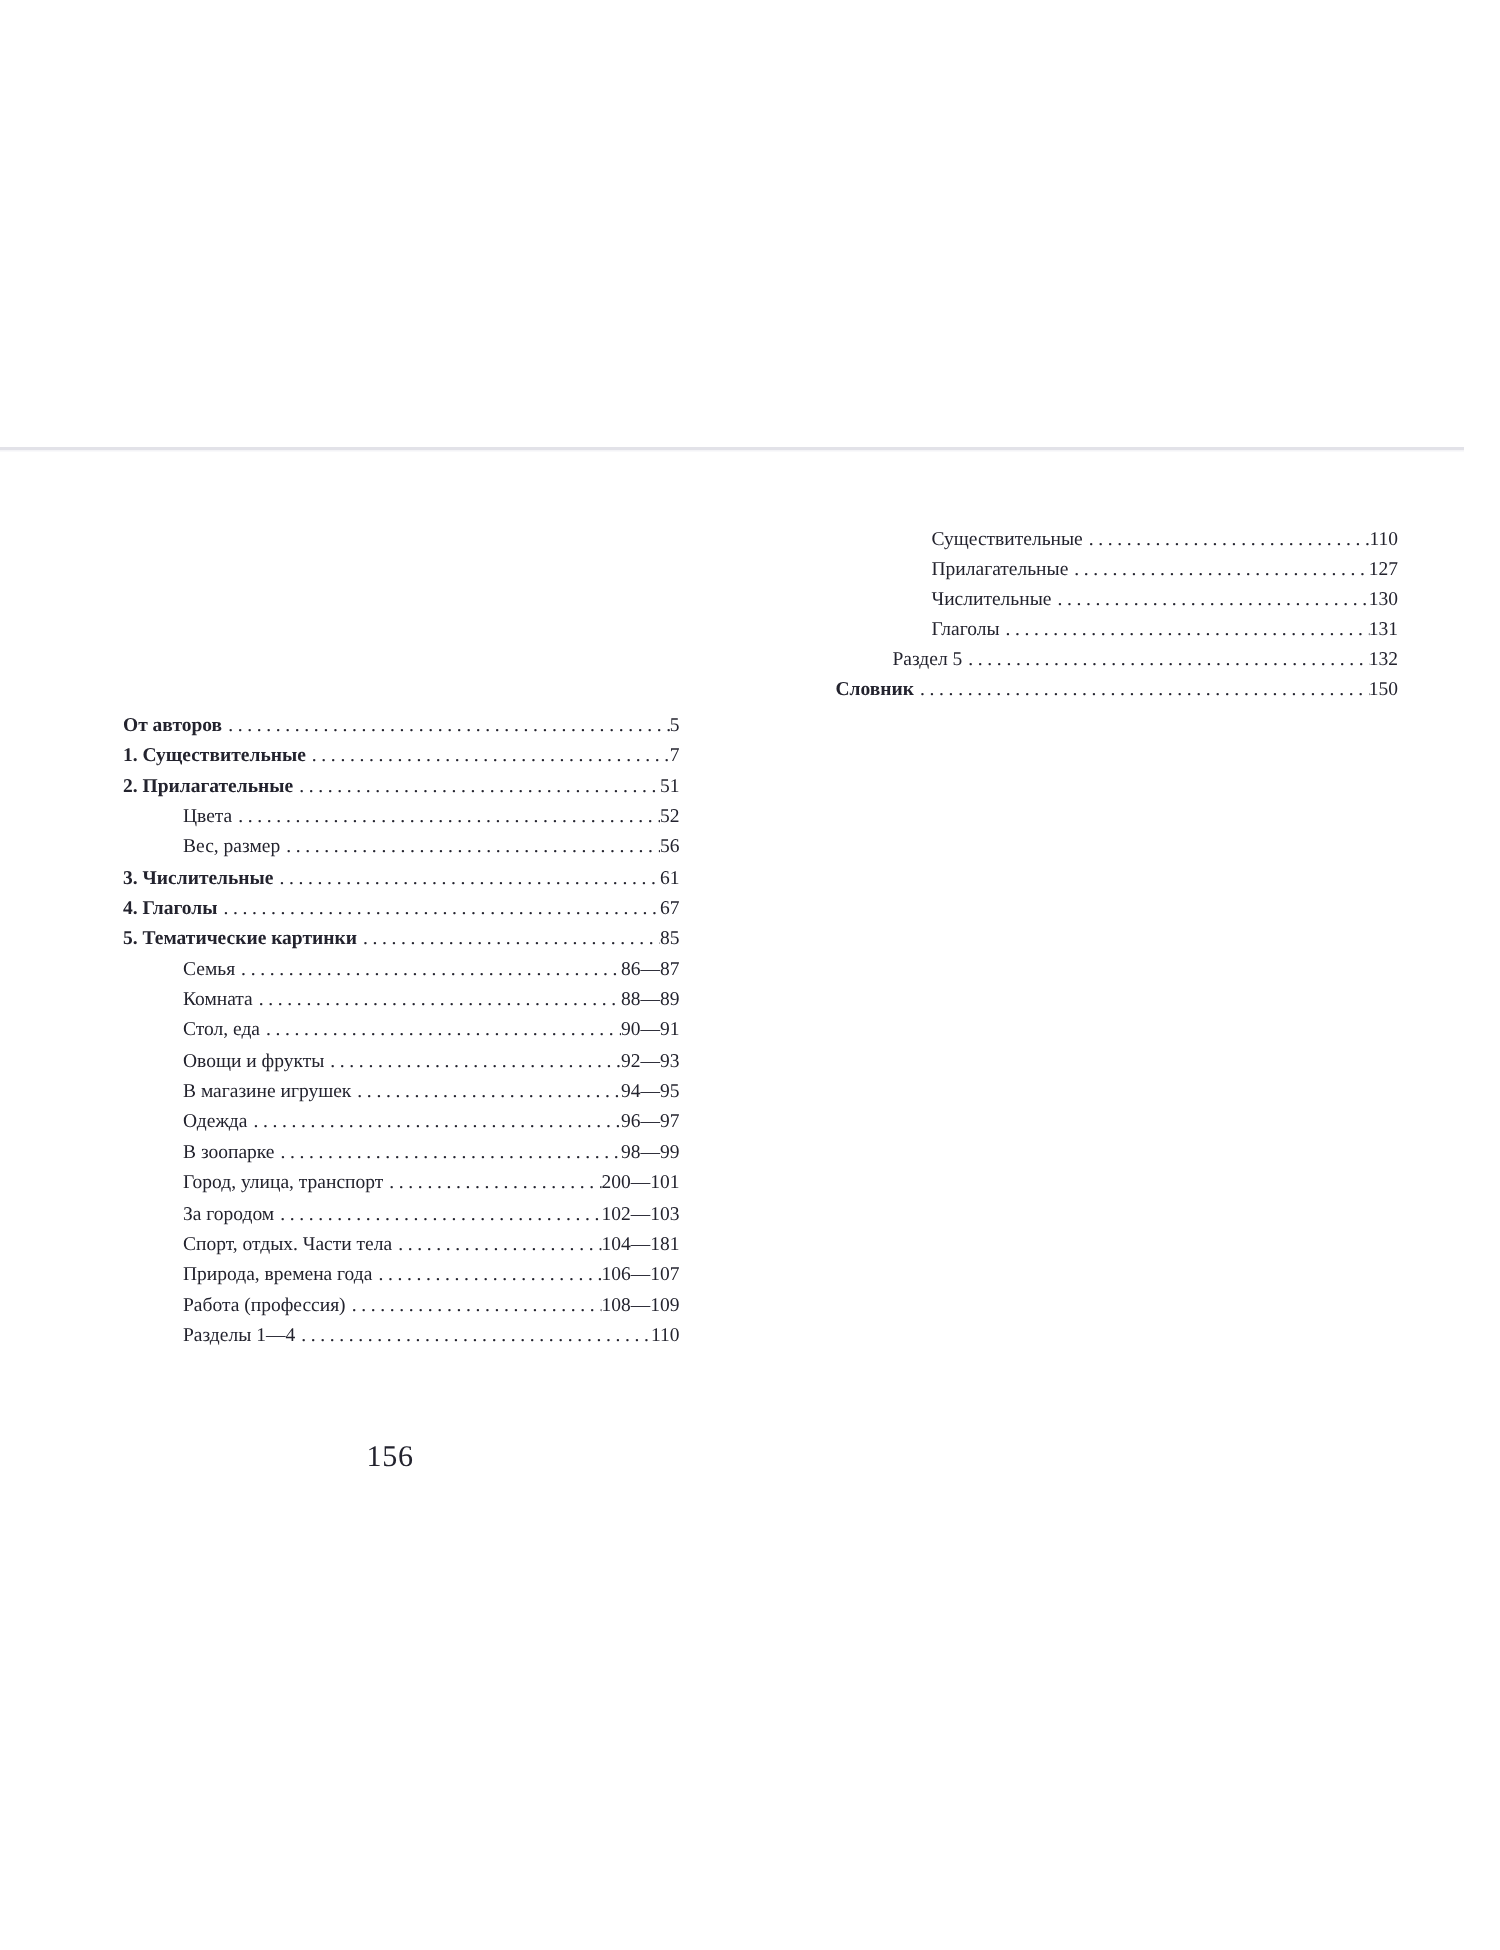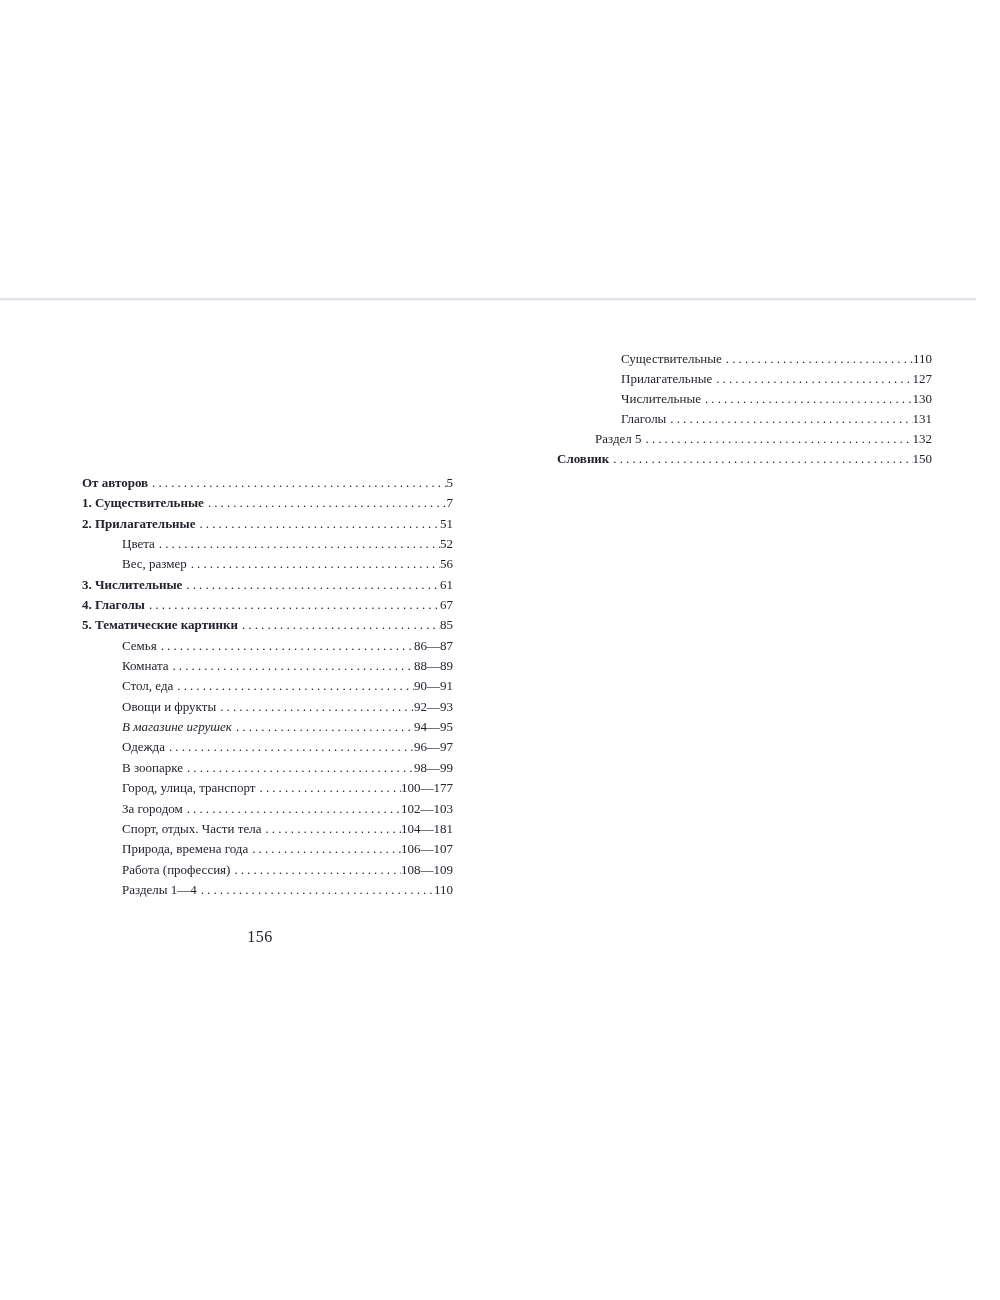--- a/index.html
+++ b/index.html
@@ -68,24 +68,24 @@
     padding-left: 4px;
     padding-right: 2px;
   }
   .pg {
     white-space: nowrap;
     flex: 0 0 auto;
   }
   .footer-pg {
     position: absolute;
     left: 190px;
-    top: 916px;
+    top: 948px;
     width: 140px;
     text-align: center;
-    font-size: 16px;
+    font-size: 20px;
     letter-spacing: 0.5px;
   }
 </style>
 </head>
 <body>
 
 <div class="canvas">
 
   <div class="divider"></div>
 
@@ -180,38 +180,38 @@
           <span class="lbl" style="padding-left: 40px;">Стол, еда</span>
           <span class="dots">........................................................................................................................</span>
           <span class="pg">90—91</span>
         </div>
         <div class="row">
           <span class="lbl" style="padding-left: 40px;">Овощи и фрукты</span>
           <span class="dots">........................................................................................................................</span>
           <span class="pg">92—93</span>
         </div>
         <div class="row">
-          <span class="lbl" style="padding-left: 40px; font-style: italic;">В магазине игрушек</span>
+          <span class="lbl" style="padding-left: 40px;">В магазине игрушек</span>
           <span class="dots">........................................................................................................................</span>
           <span class="pg">94—95</span>
         </div>
         <div class="row">
           <span class="lbl" style="padding-left: 40px;">Одежда</span>
           <span class="dots">........................................................................................................................</span>
           <span class="pg">96—97</span>
         </div>
         <div class="row">
           <span class="lbl" style="padding-left: 40px;">В зоопарке</span>
           <span class="dots">........................................................................................................................</span>
           <span class="pg">98—99</span>
         </div>
         <div class="row">
           <span class="lbl" style="padding-left: 40px;">Город, улица, транспорт</span>
           <span class="dots">........................................................................................................................</span>
-          <span class="pg">100—177</span>
+          <span class="pg">200—101</span>
         </div>
         <div class="row">
           <span class="lbl" style="padding-left: 40px;">За городом</span>
           <span class="dots">........................................................................................................................</span>
           <span class="pg">102—103</span>
         </div>
         <div class="row">
           <span class="lbl" style="padding-left: 40px;">Спорт, отдых. Части тела</span>
           <span class="dots">........................................................................................................................</span>
           <span class="pg">104—181</span>

